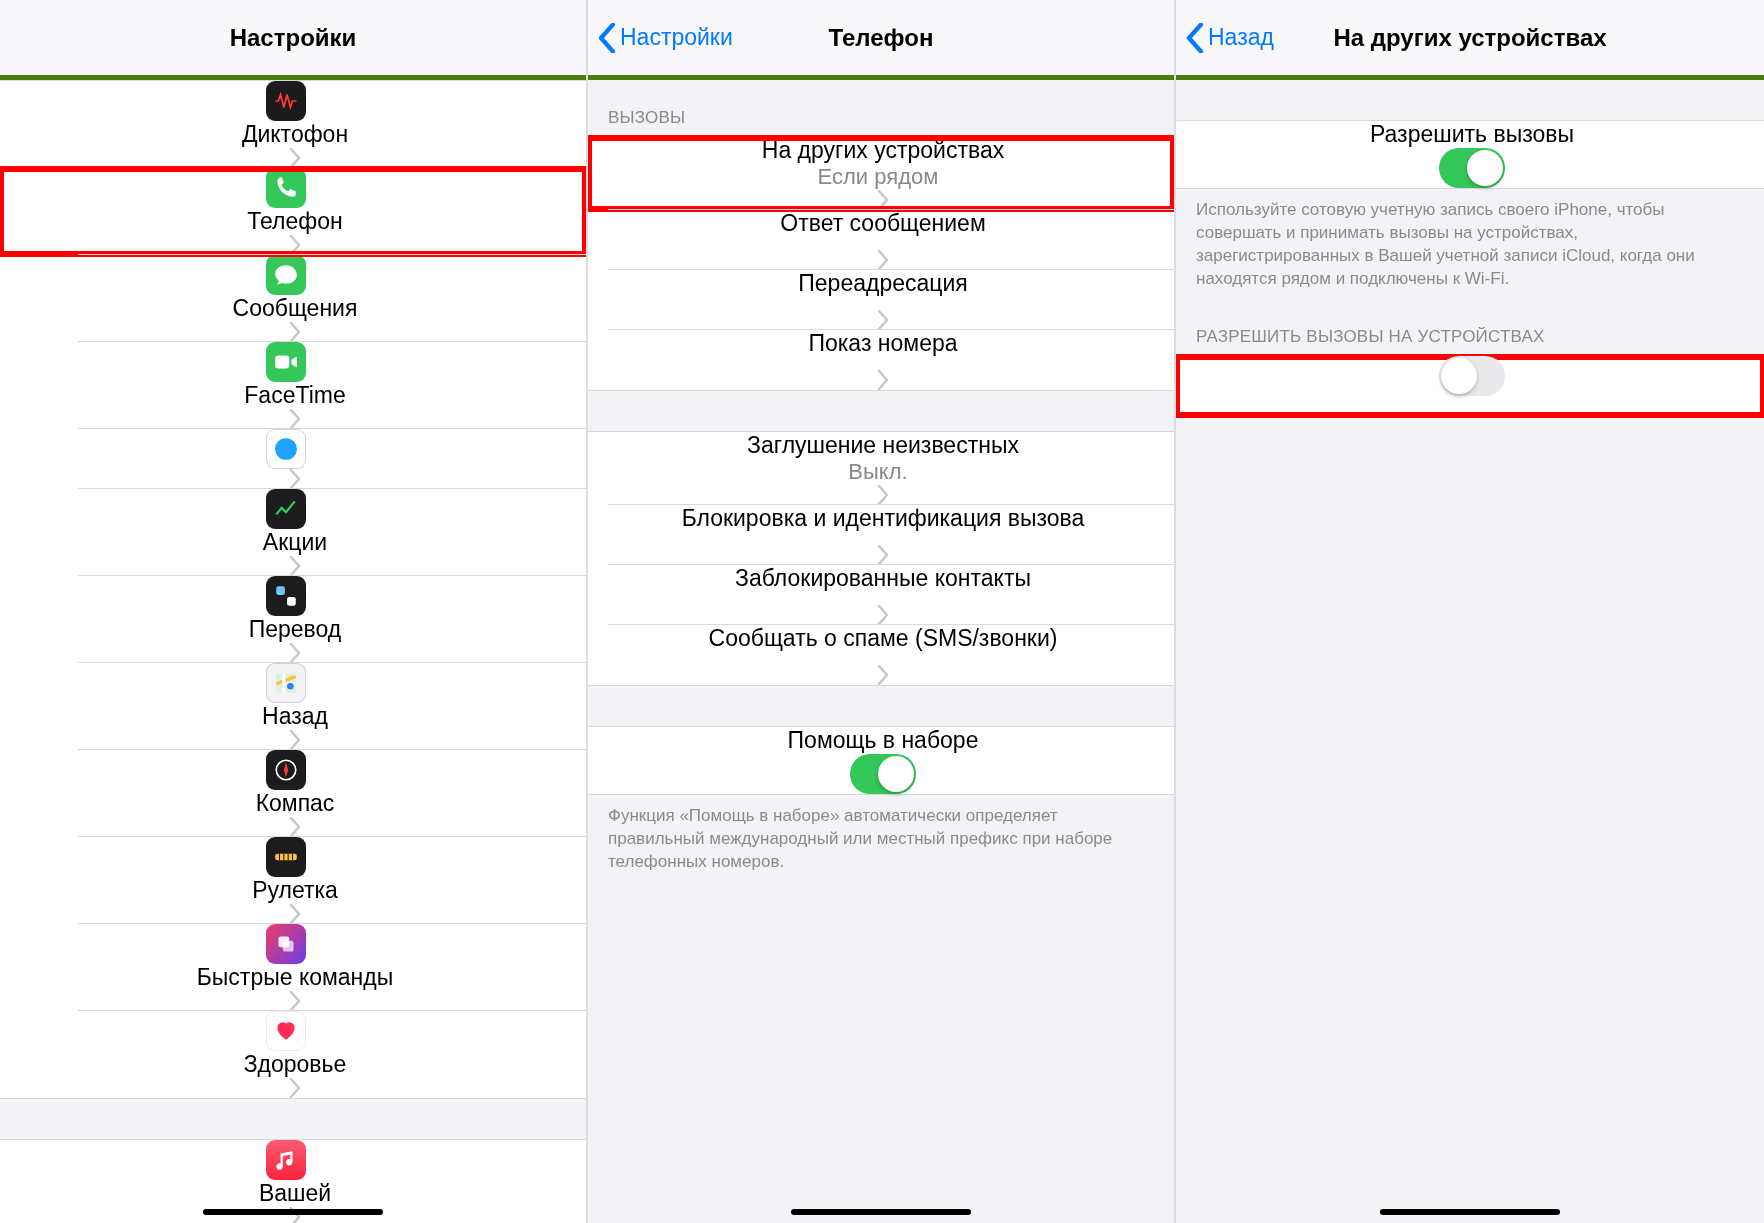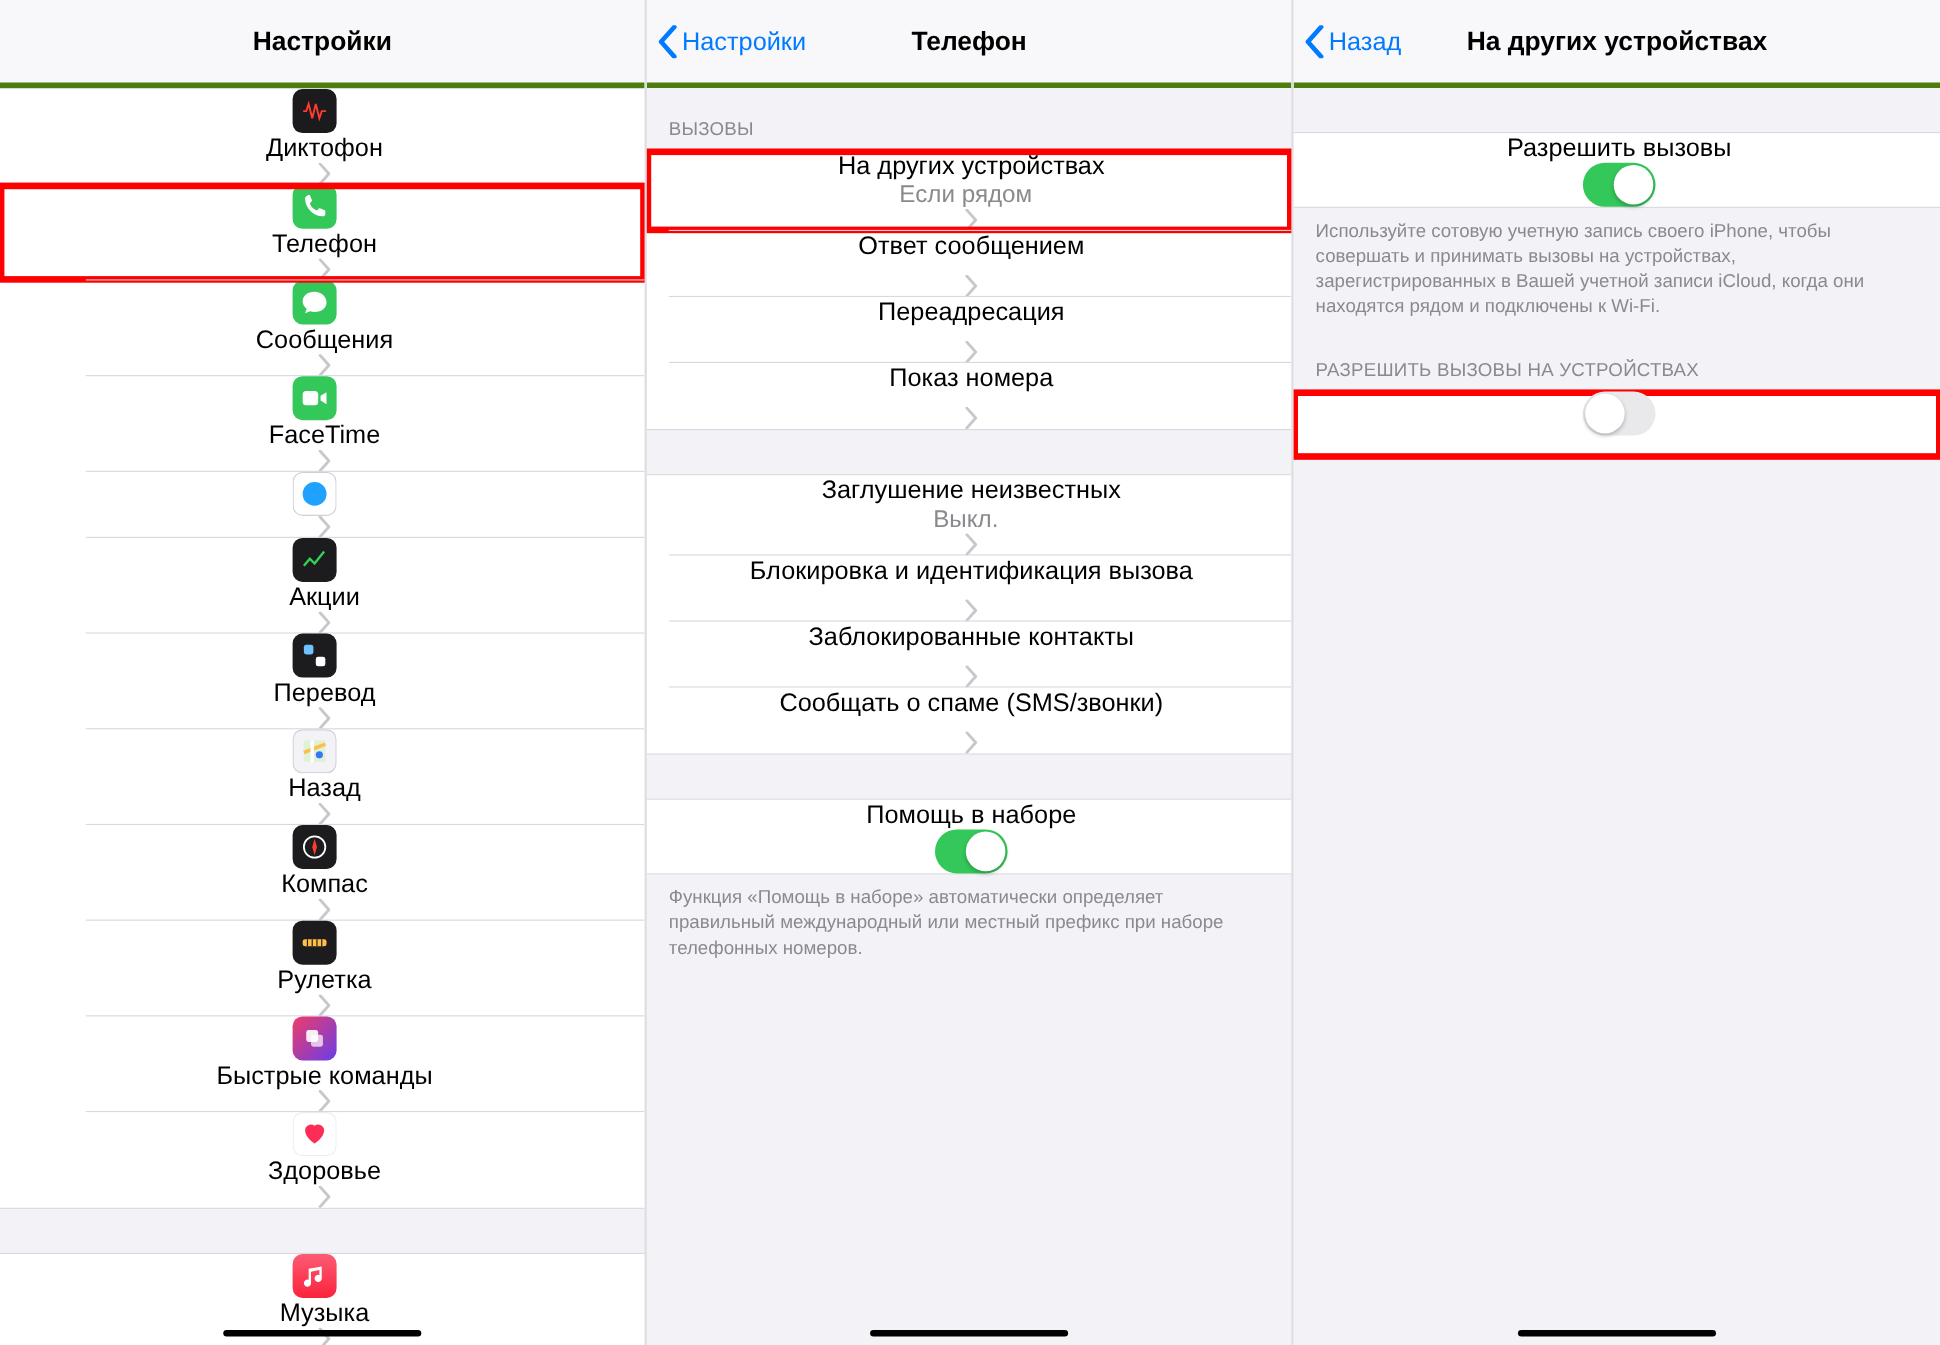--- a/index.html
+++ b/index.html
@@ -330,21 +330,21 @@
           </div>
         </div>
       <div class="group spacer-before">
           <div class="group-body" id="s1g2">
             <div class="row with-icon">
               <span class="icon ic-music">
                 <svg viewBox="0 0 24 24">
                   <path d="M9 18a3 3 0 1 1-2-2.8V6l11-2v10a3 3 0 1 1-2-2.8V7L9 8.5V18z" fill="#fff"></path>
                 </svg>
               </span>
-              <span class="label">Музыка</span>
+              <span class="label">Вашей</span>
               <span class="chevron">
                 <svg viewBox="0 0 12 20">
                   <path d="M2 1 L10 10 L2 19" stroke="#c7c7cc" stroke-width="2.6" fill="none" stroke-linecap="round" stroke-linejoin="round"></path>
                 </svg>
               </span>
             </div>
             <div class="row with-icon">
               <span class="icon ic-tv">
                 <svg viewBox="0 0 24 24">
                   <text x="12" y="16" text-anchor="middle" font-size="11" font-weight="700" fill="#fff">tv</text>

